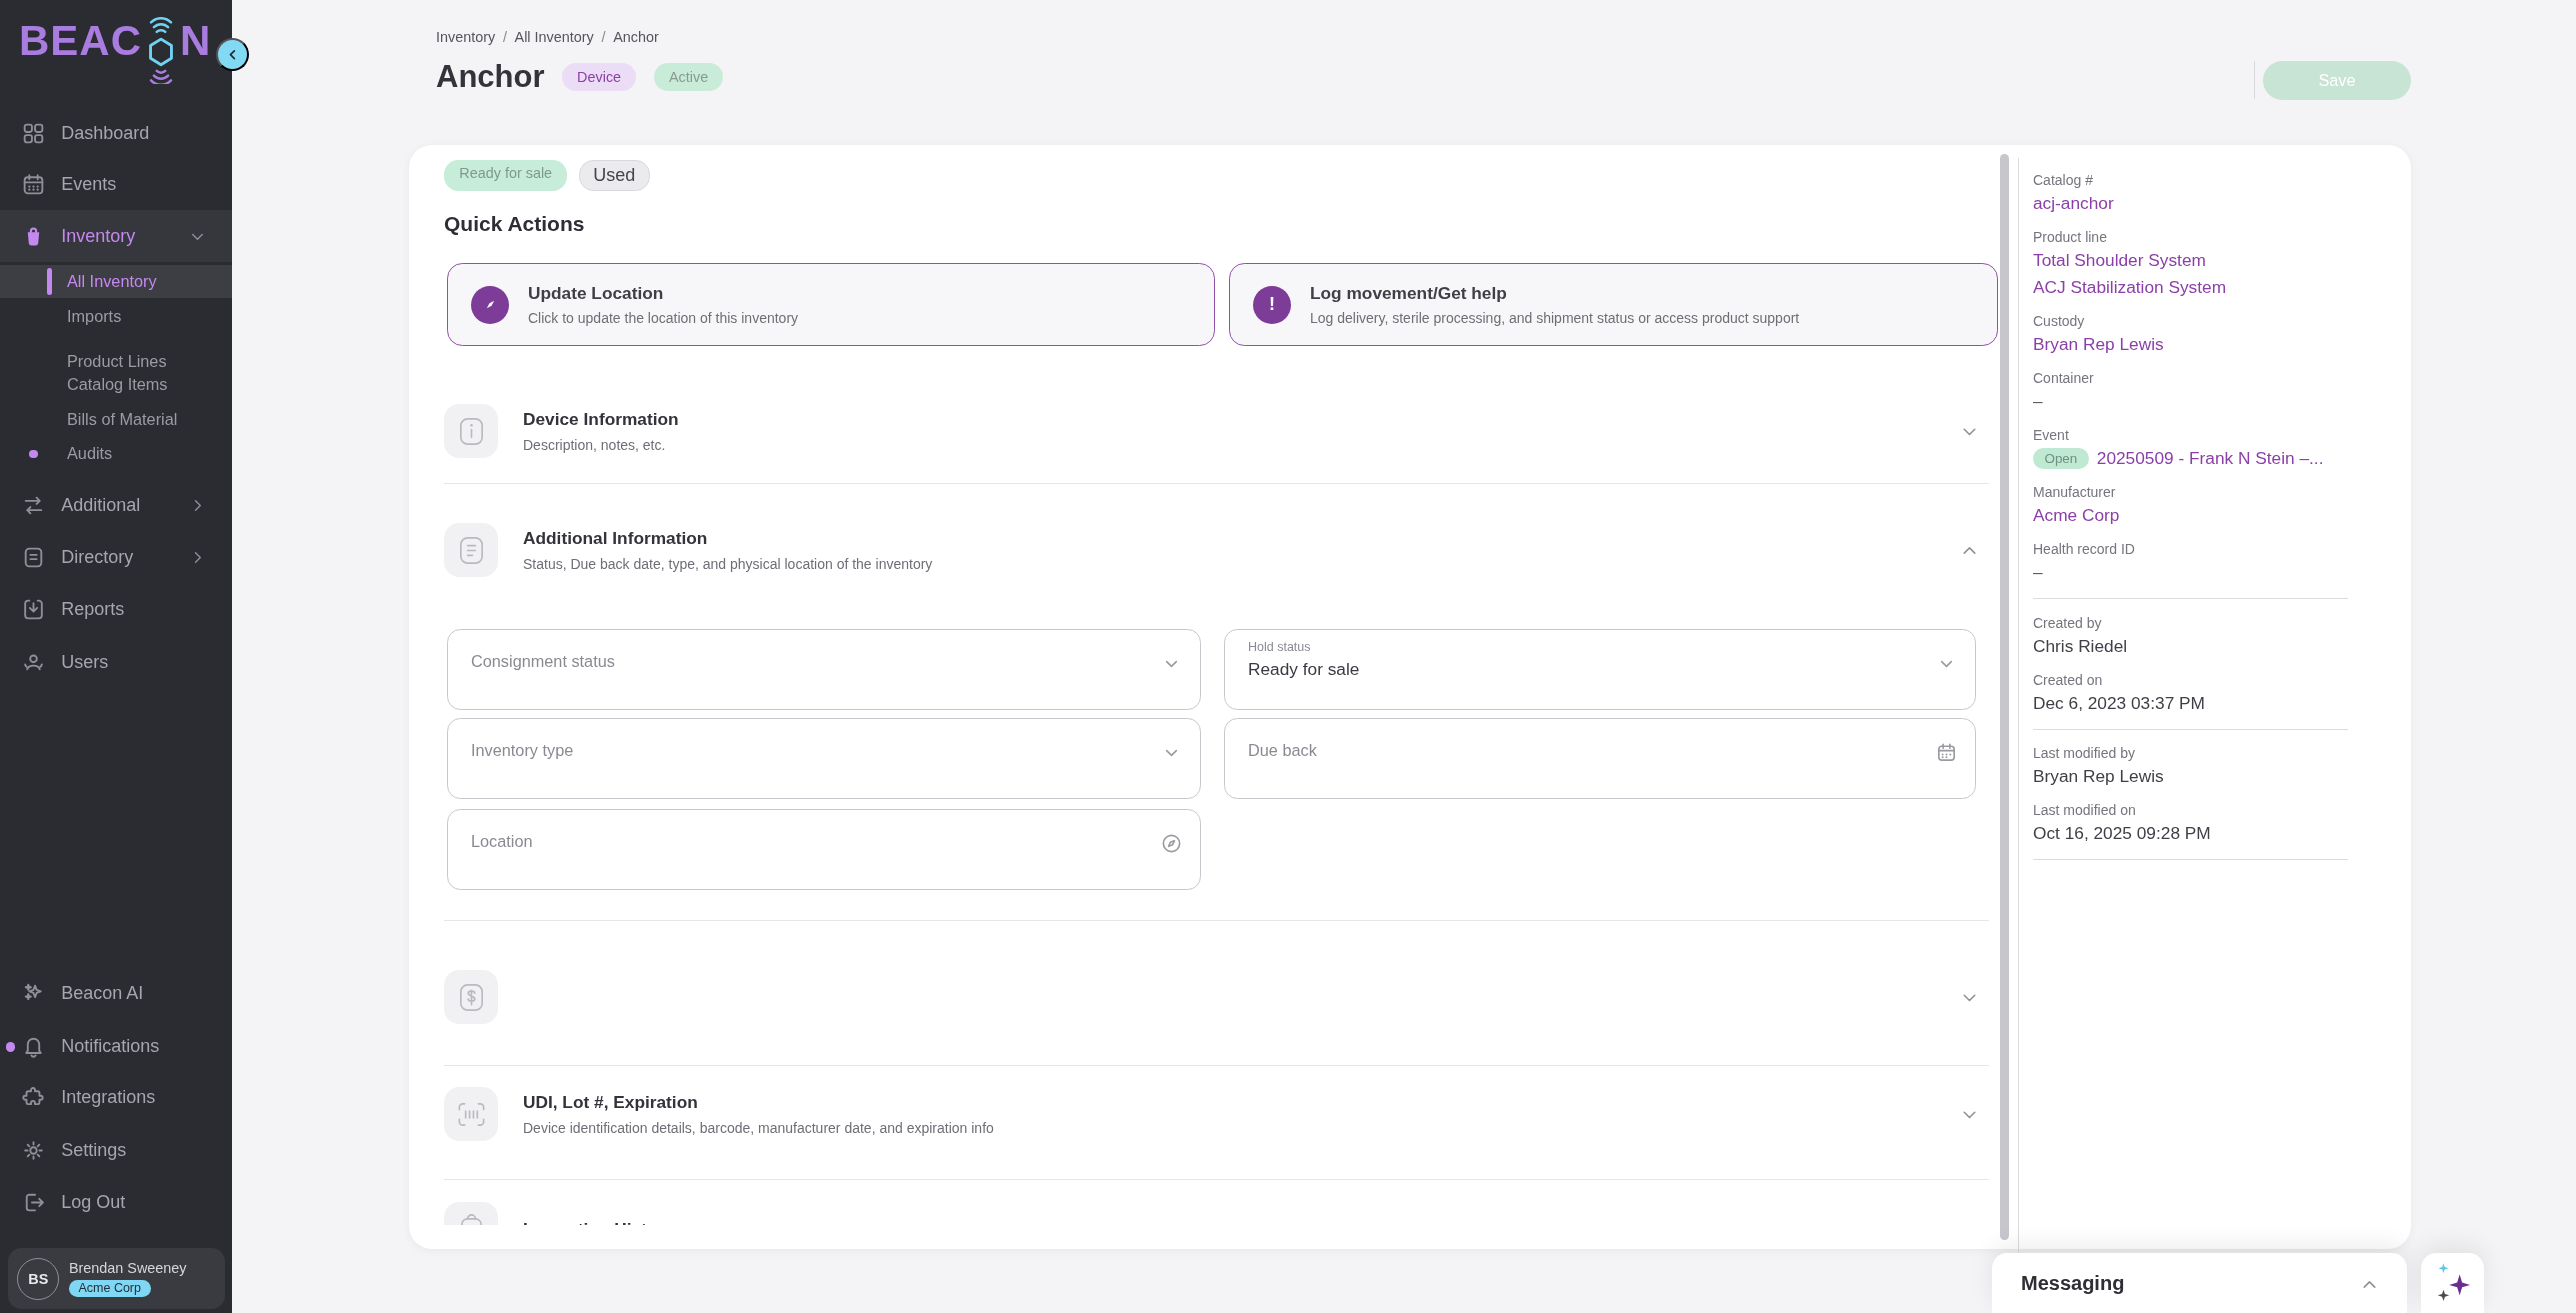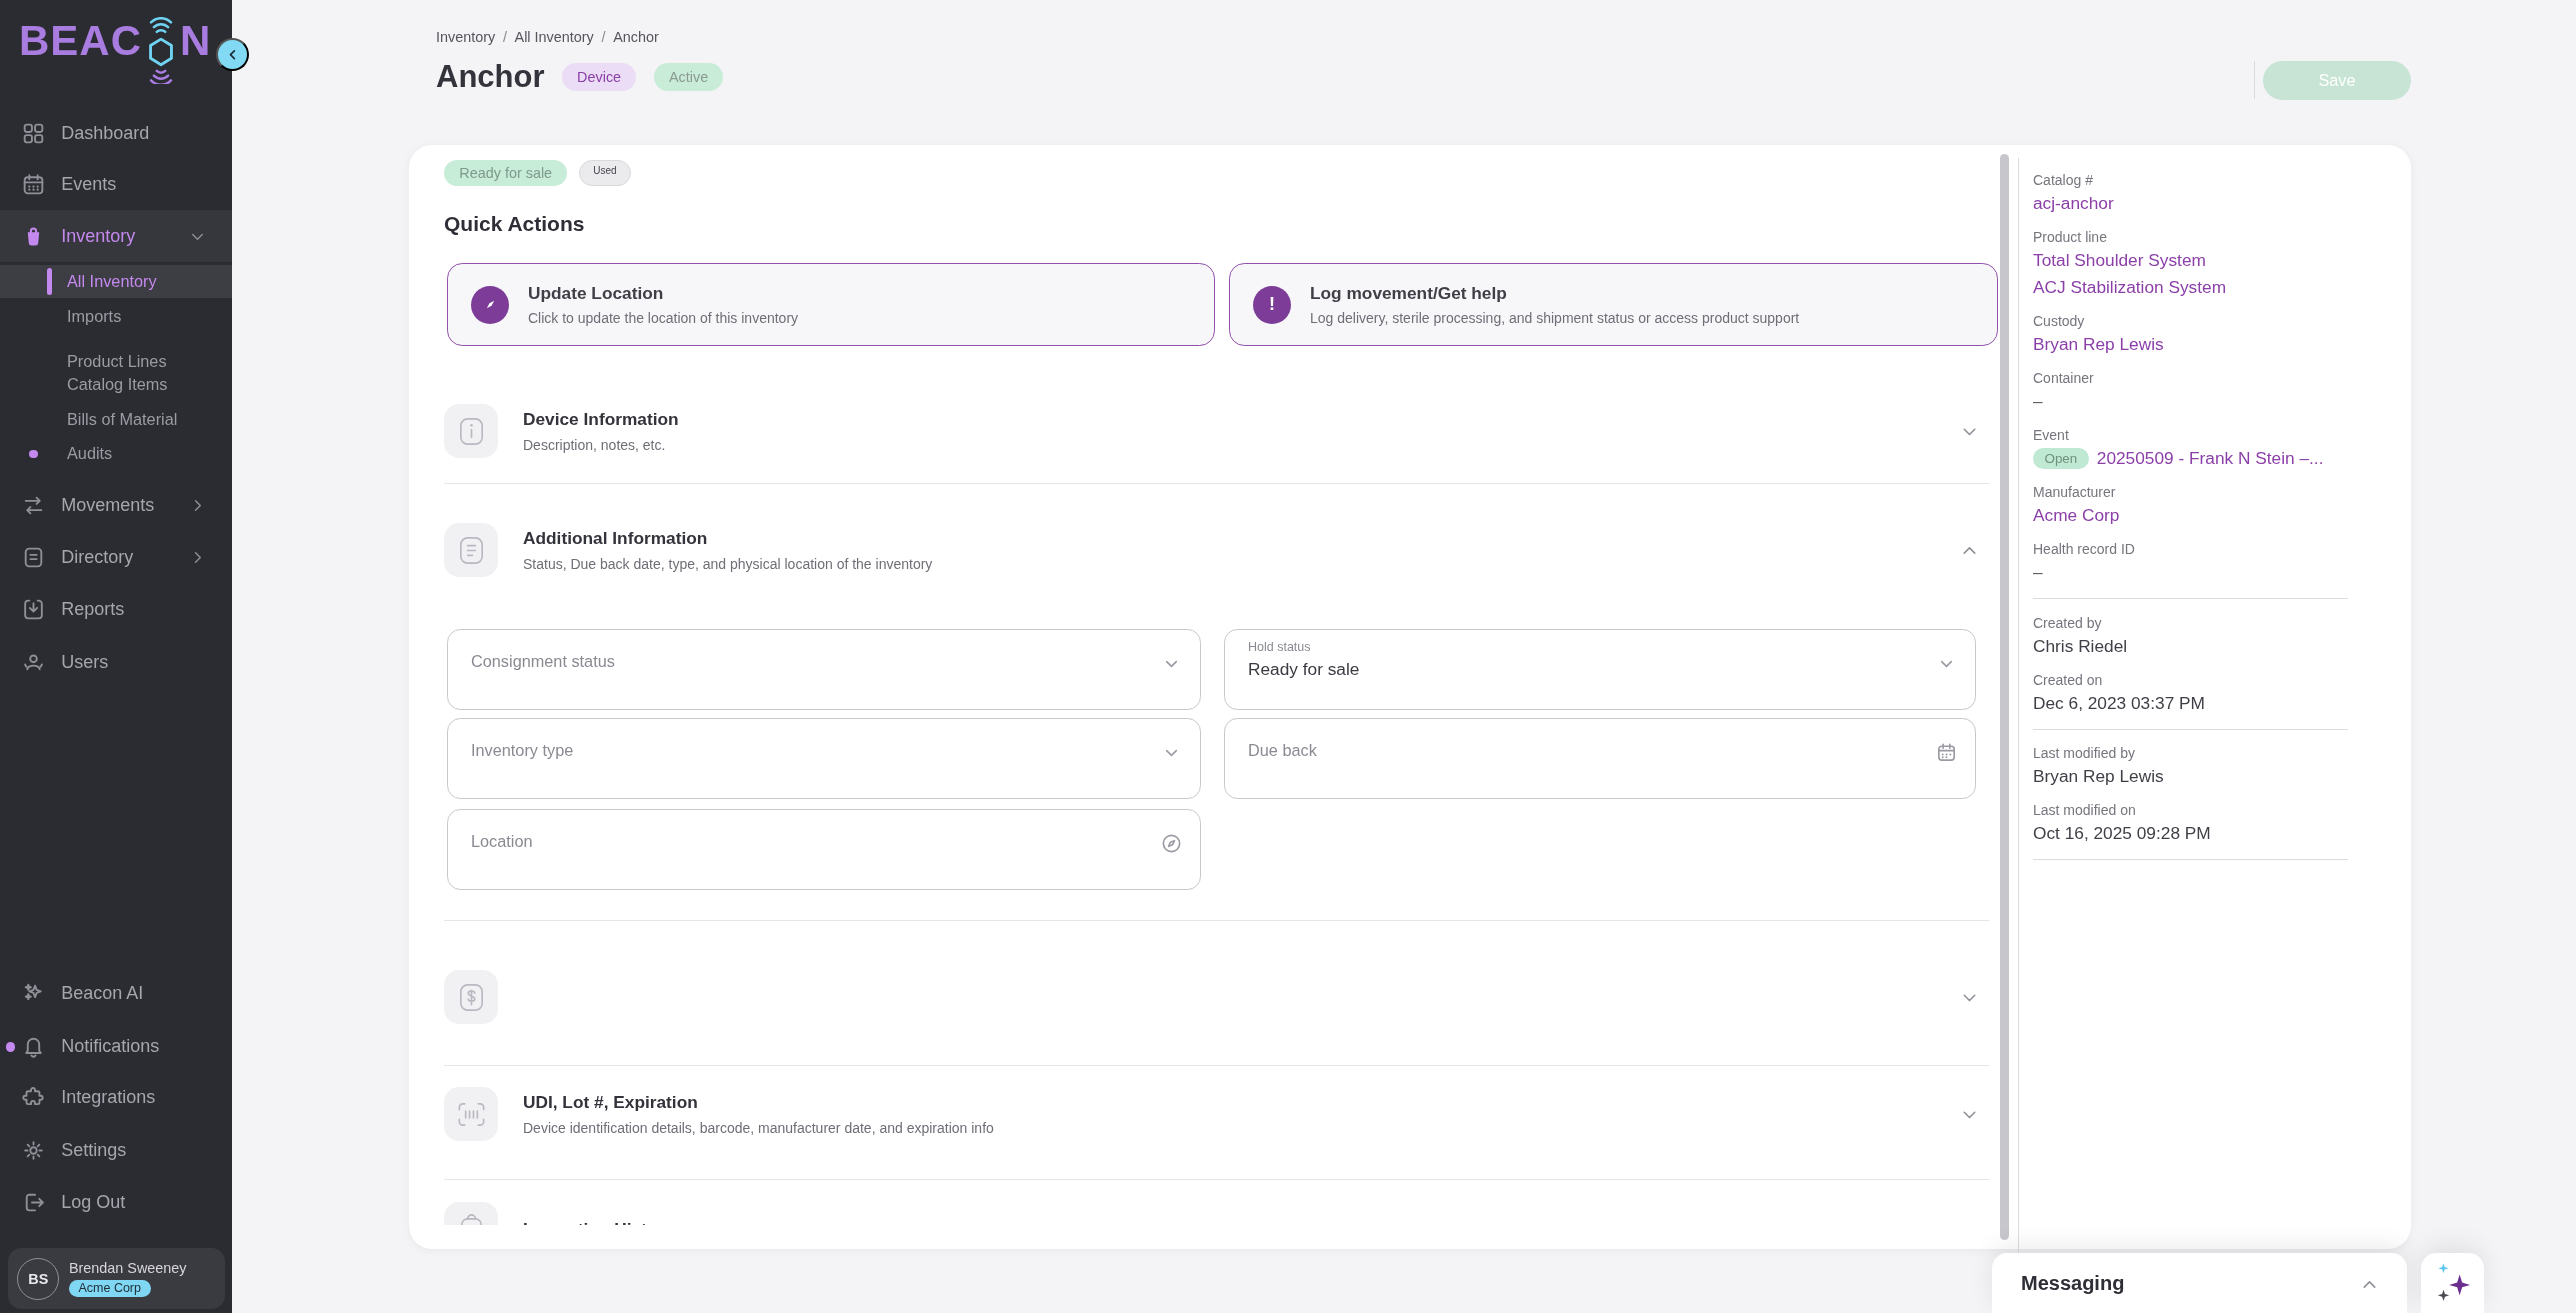--- a/index.html
+++ b/index.html
@@ -52,21 +52,21 @@
 
   
   .card { position:absolute; left:409px; top:145px; width:2002px; height:1104px; background:#fff;
           border-radius:23px; box-shadow:0 1.9px 9.6px rgba(0,0,0,0.05); }
   .card-viewport { position:absolute; left:0; top:0; width:2002px; height:1080px; overflow:hidden; border-radius:23px 23px 0 0;padding-left:28px; }
   .scrollbar-thumb { position:absolute; left:1591px; top:8.6px; width:8.6px; height:1086px; background:#c6c6cc; border-radius:4.8px; }
   .vdivider { position:absolute; left:1609px; top:13.4px; width:1px; height:1224px; background:#dcdce0; }
 
   .badge-row { position:absolute; left:35px; top:15.3px; display:flex; gap:11.5px; }
   .pill-ready { background:#c7ecd8; color:#7f9a8c; font-size:14.4px; border-radius:14.4px; padding:4.8px 15.3px; }
-  .pill-used { background:#ebebee; color:#44444c; border:1px solid #d8d8dd; font-size:10px; border-radius:14.4px; padding:3.8px 13.4px; }
+  .pill-used { background:#ebebee; color:#44444c; border:1px solid #d8d8dd; font-size:18px; border-radius:14.4px; padding:3.8px 13.4px; }
   .qa-title { position:absolute; left:35px; top:67px; font-size:21px; font-weight:bold; color:#2e2e36; }
 
   .action-card { position:absolute; top:118px; height:83px; border:1.5px solid #9150a9; border-radius:15.3px;
                  background:#f7f7f9; display:flex; align-items:center; cursor:pointer; }
   .action-ico { width:38px; height:38px; border-radius:50%; background:#7d3c98; margin-left:23px; flex:none;
                 display:flex; align-items:center; justify-content:center; color:#fff; font-weight:bold; font-size:18px; }
   .action-txt { margin-left:19px; display:flex; flex-direction:column; gap:6.7px; }
   .action-title { font-size:17.3px; font-weight:bold; color:#3f3f47; }
   .action-sub { font-size:14px; color:#6e6e77; }
 
@@ -177,21 +177,21 @@
   </div>
   <div class="subitem" style="top:437px">
     <div class="dot" style="left:29px; top:12.5px;"></div>
     <span class="slabel">Audits</span>
   </div>
 
   <div class="nav-item" style="top:484px">
     <svg class="ic nico" viewBox="0 0 24 24">
       <path d="M4.5 7.5h13.5M15 4.5l3 3-3 3M19.5 16.5H6M9 13.5l-3 3 3 3"></path>
     </svg>
-    <span class="nlabel">Movements</span>
+    <span class="nlabel">Additional</span>
     <svg class="ic nav-chev" viewBox="0 0 24 24">
         <path d="M9.5 6 15.5 12 9.5 18"></path>
       </svg>
   </div>
 
   <div class="nav-item" style="top:536px">
     <svg class="ic nico" viewBox="0 0 24 24">
       <rect x="4.5" y="3.5" width="15" height="17" rx="3.5"></rect>
         <path d="M9 9.5h6M9 13.5h6"></path>
     </svg>

